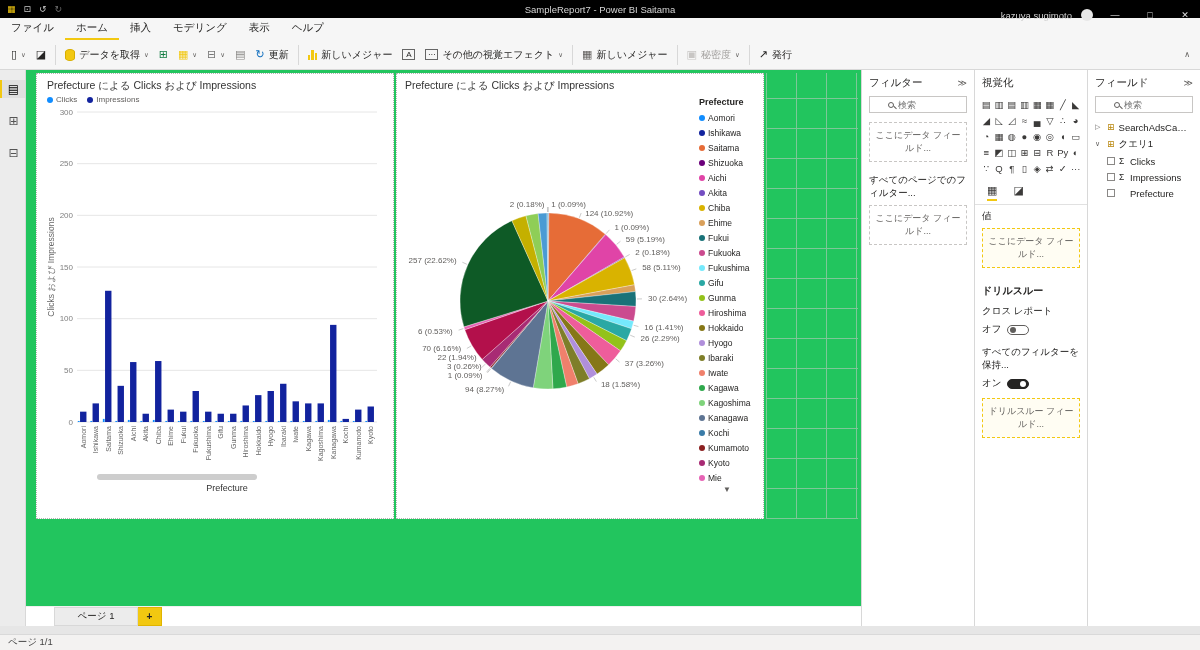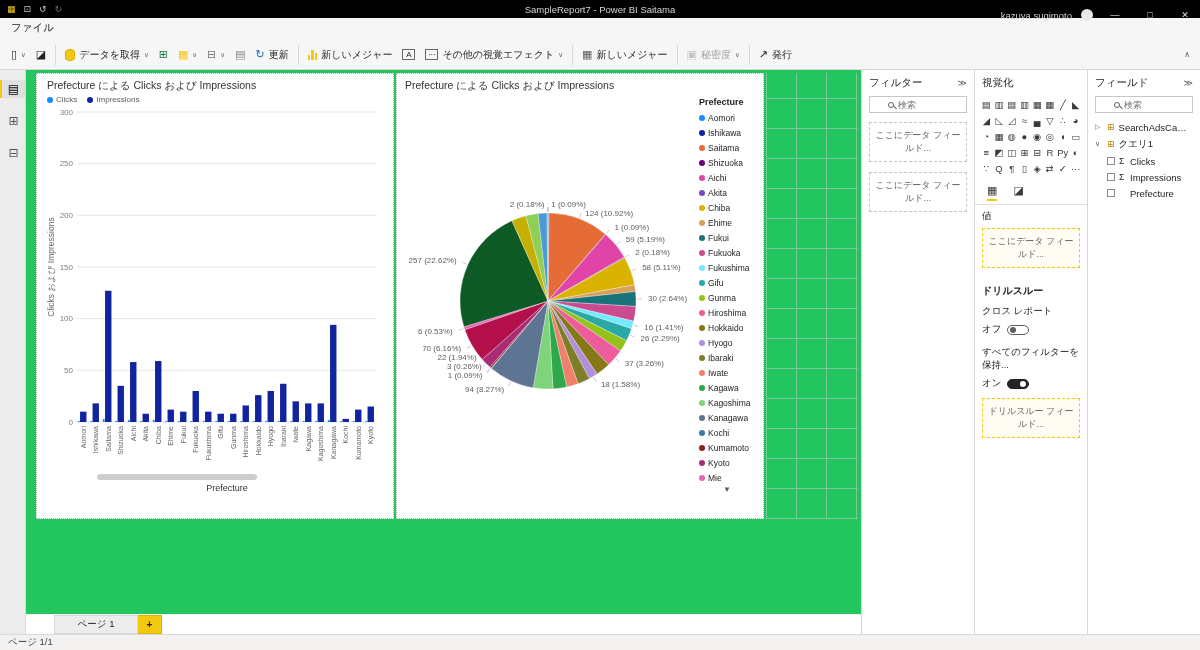--- a/index.html
+++ b/index.html
@@ -68,21 +68,21 @@
   .lg-title { font-weight: bold; font-size: 9px; margin-bottom: 3px; }
   .lg-row { display: flex; align-items: center; height: 15px; cursor: pointer; }
   .lg-row .lg-dot { width: 6px; height: 6px; }
   .lg-lab { white-space: nowrap; overflow: hidden; }
   .lg-more { text-align: center; color: #605E5C; font-size: 8px; cursor: pointer; }
 
   
   .tabbar { height: 20px; background: #fff; display: flex; align-items: stretch; padding-left: 28px; flex: 0 0 auto; border-top: 1px solid #f0f0f0; }
   .ptab { width: 84px; background: #ececec; border: 1px solid #d8d8d8; display: flex; align-items: center; justify-content: center; font-size: 9.5px; cursor: pointer; }
   .addtab { width: 24px; background: #F2C811; display: flex; align-items: center; justify-content: center; font-weight: bold; cursor: pointer; border: 1px solid #e0b400; border-left: none; }
-  .statusbar { height: 16px; background: #f3f2f1; border-top: 1px solid #d9d9d9; font-size: 9.5px; color: #444; display: flex; align-items: center; padding-left: 8px; flex: 0 0 auto; }
+  .statusbar { height: 16px; background: #f3f2f1; border-top: 1px solid #d9d9d9; font-size: 9.5px; color: #444; display: flex; align-items: center; padding-left: 8px; flex: 0 0 auto; margin-top: 8px; }
 
   
   .panel { width: 113px; background: #fff; border-left: 1px solid #d8d8d8; font-size: 9.5px; display: flex; flex-direction: column; overflow: hidden; flex: 0 0 auto; }
   .panel-h { display: flex; justify-content: space-between; align-items: center; padding: 6px 7px 4px; font-size: 10.5px; color: #252423; gap: 8px; }
   .chev { color: #605E5C; font-size: 9px; cursor: pointer; }
   .searchbox { margin: 2px 7px 6px; border: 1px solid #C8C6C4; height: 17px; display: flex; align-items: center; gap: 4px; padding: 0 18px; background: #fff; flex: 0 0 auto; }
   .searchbox input { border: none; outline: none; width: 100%; font-size: 9px; font-family: inherit; color: #252423; }
   .mag { width: 6px; height: 6px; border: 1.2px solid #605E5C; border-radius: 50%; position: relative; flex: 0 0 auto; }
   .mag::after { content: ''; position: absolute; width: 4px; height: 1.2px; background: #605E5C; transform: rotate(45deg); right: -3.5px; bottom: -1.5px; }
   .sect { padding: 5px 7px 2px; color: #252423; }
@@ -126,20 +126,27 @@
       <span>kazuya sugimoto</span>
       <span class="avatar"></span>
       <span class="win-btn">—</span>
       <span class="win-btn">□</span>
       <span class="win-btn">✕</span>
     </div>
   </div>
 
   <div class="menubar">
     <div class="menu-file">ファイル</div>
+    <div id="menu-tabs" style="display:flex">
+        <div class="menutab active">ホーム</div>
+        <div class="menutab">挿入</div>
+        <div class="menutab">モデリング</div>
+        <div class="menutab">表示</div>
+        <div class="menutab">ヘルプ</div>
+      </div>
   </div>
 
   <div class="ribbon">
     <div class="rbtn">
         <span class="ric">▯</span>
         <span class="caret">∨</span>
       </div>
     <div class="rbtn">
         <span class="ric">◪</span>
       </div>
@@ -516,20 +523,21 @@
     <div class="panel">
       <div class="panel-h">
         <span>フィルター</span>
         <span class="chev">≫</span>
       </div>
       <div class="searchbox">
         <span class="mag"></span>
         <input placeholder="検索" style="">
       </div>
       <div class="dropzone">ここにデータ フィールド...</div>
+      <div class="sect">すべてのページでのフィルター...</div>
       <div class="dropzone">ここにデータ フィールド...</div>
     </div>
 
     <div class="panel">
       <div class="panel-h">
         <span>視覚化</span>
       </div>
       <div class="vgrid" id="viz-grid">
           <div class="vicon" title="stacked-bar-chart">▤</div>
           <div class="vicon" title="stacked-column-chart">▥</div>

